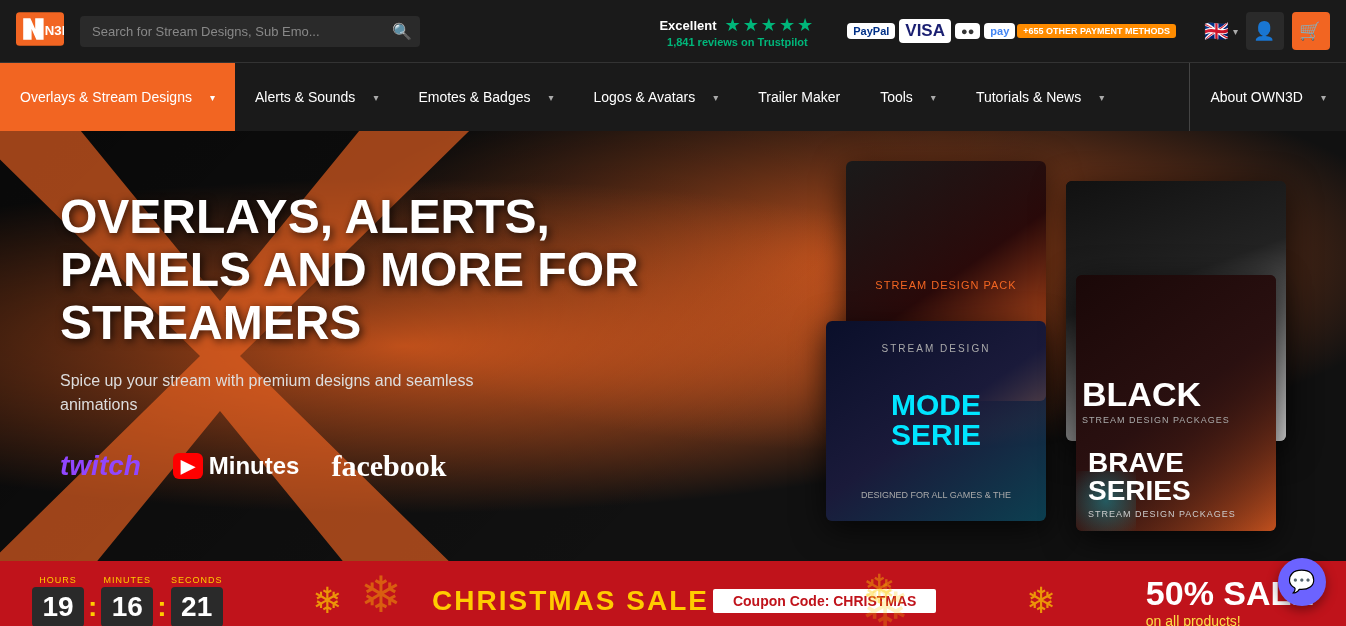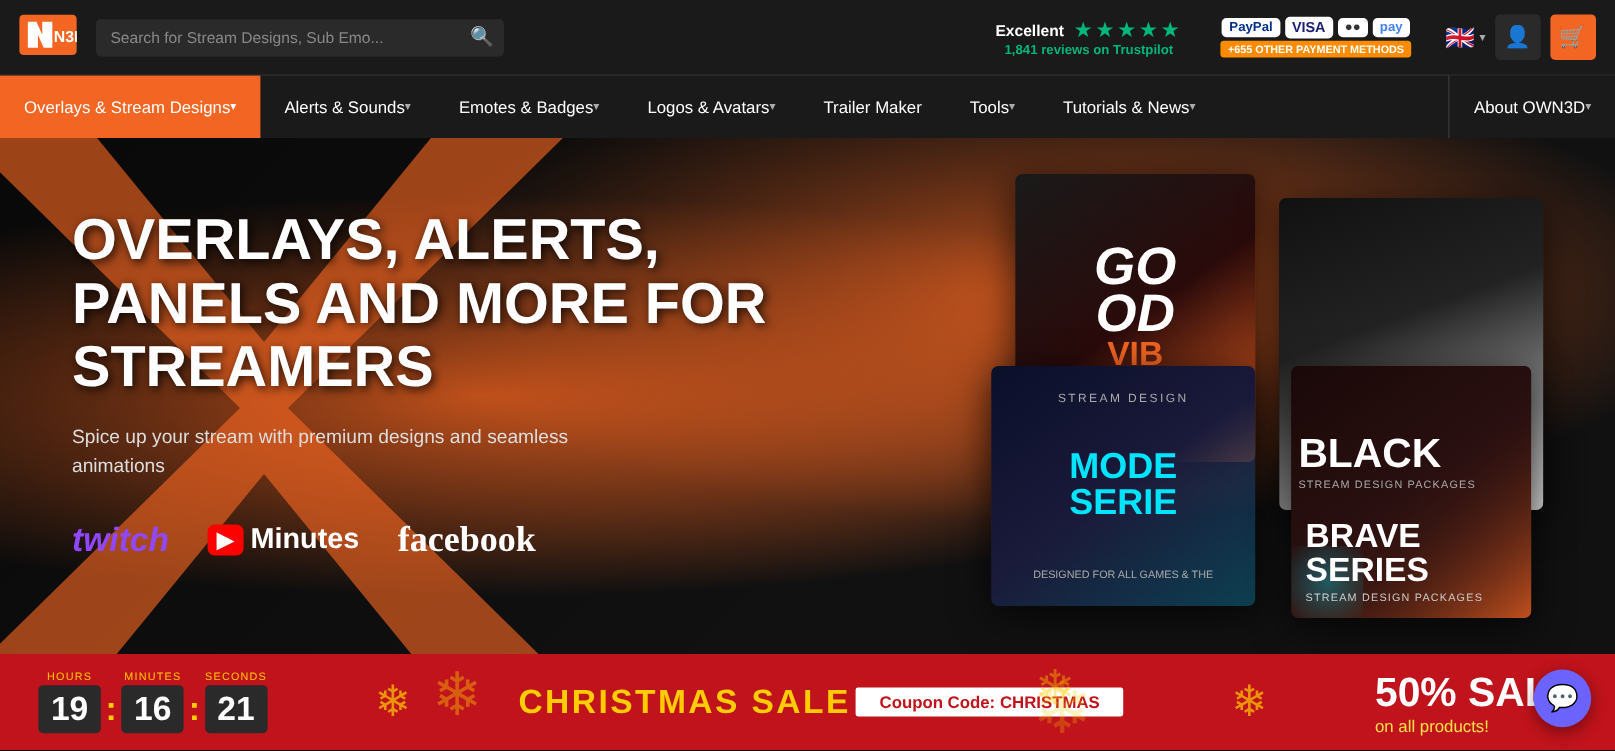--- a/index.html
+++ b/index.html
@@ -72,40 +72,40 @@
     .trust-bottom {
       color: #ccc;
       font-size: 11px;
     }
     .trust-bottom span {
       color: #00b67a;
       font-weight: bold;
     }
     .payment-wrap {
       display: flex;
-      flex-direction: column;
+      flex-direction: row;
       align-items: center;
       gap: 2px;
       margin-left: 16px;
     }
     .payment-icons {
       display: flex;
       align-items: center;
       gap: 4px;
     }
     .pay-badge {
       background: #fff;
       border-radius: 4px;
       padding: 2px 6px;
       font-size: 11px;
       font-weight: bold;
       color: #1a1a1a;
     }
     .pay-badge.paypal { color: #003087; }
-    .pay-badge.visa { color: #1a1f71; font-size: 12px; }
+    .pay-badge.visa { color: #1a1f71; font-size: 17px; }
     .pay-badge.mc { color: #eb001b; }
     .pay-badge.gpay { color: #4285f4; }
     .other-methods {
       background: #ff8c00;
       color: #fff;
       font-size: 9px;
       padding: 2px 6px;
       border-radius: 3px;
       font-weight: bold;
     }
@@ -161,24 +161,24 @@
 
     
     .nav {
       background: #1a1a1a;
       display: flex;
       align-items: stretch;
       border-top: 1px solid #333;
     }
     .nav-item {
       padding: 0 20px;
-      height: 52px;
-      display: flex;
-      align-items: center;
-      gap: 0;
+      height: 68px;
+      display: flex;
+      align-items: center;
+      gap: 18px;
       cursor: pointer;
       color: #fff;
       font-size: 14px;
       font-weight: 500;
       white-space: nowrap;
       text-decoration: none;
       position: relative;
     }
     .nav-item.active {
       background: #f26522;
@@ -320,21 +320,21 @@
       display: flex; flex-direction: column; justify-content: center; align-items: center; gap: 36px;
     }
     .card3-label {
       font-size: 10px; color: #aaa; text-transform: uppercase; letter-spacing: 2px;
     }
     .card3-title {
       font-size: 30px; font-weight: 900; color: #00e5ff; text-transform: uppercase; line-height: 1;
       text-align: center;
     }
     .card4 {
-      width: 200px; height: 210px;
+      width: 200px; height: 256px;
       bottom: 10px; right: 50px;
       background: linear-gradient(135deg, #1a0a0a 0%, #2a1010 60%, #f26522 120%);
       display: flex; flex-direction: column; justify-content: flex-end; padding: 12px;
     }
     .card4-title {
       font-size: 28px; font-weight: 900; color: #fff; text-transform: uppercase; line-height: 1;
     }
     .card4-sub {
       font-size: 9px; color: #ccc; text-transform: uppercase; letter-spacing: 1px; margin-top: 4px;
     }
@@ -552,25 +552,20 @@
         <span class="yt-icon">▶</span>
         <span class="yt-text">Minutes</span>
       </div>
       <span class="platform-facebook">facebook</span>
     </div>
   </div>
 
   <div class="hero-products">
 
     <div class="hero-prod-card card1">
-      <div class="card1-text">
-        <div style="font-size:44px;font-style:italic;color:#fff;">GO</div>
-        <div style="font-size:44px;font-style:italic;color:#fff;">OD</div>
-        <div style="font-size:28px;color:#f26522;">VIB</div>
-      </div>
       <div class="card1-sub">Stream Design Pack</div>
     </div>
 
     <div class="hero-prod-card card2">
       <div style="position:absolute;top:0;left:0;right:0;bottom:0;background:linear-gradient(160deg,#111 0%,#222 40%,#ddd 100%);"></div>
       <div style="position:relative;z-index:1;">
         <div class="card2-title">BLACK</div>
         <div class="card2-sub">STREAM DESIGN PACKAGES</div>
       </div>
     </div>

